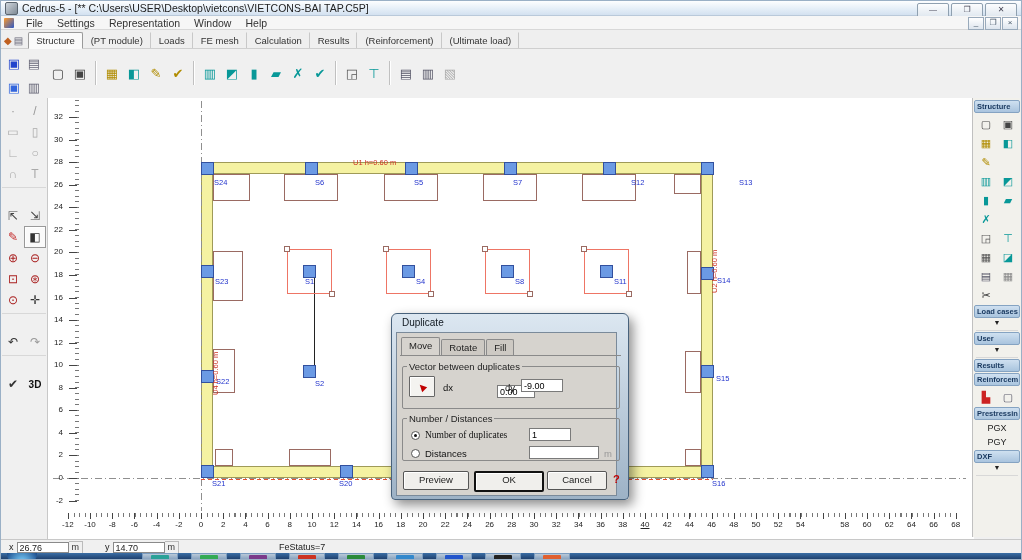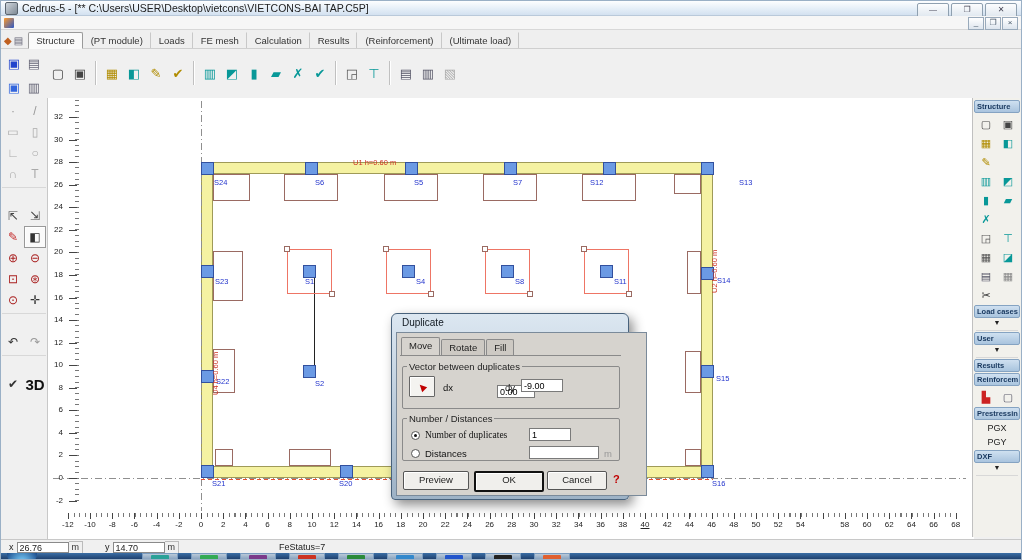--- a/index.html
+++ b/index.html
@@ -80,21 +80,21 @@
   #taskbar{position:absolute;left:0;top:552px;width:100%;height:8px;
     background:linear-gradient(#3a6ea5,#16325c);display:flex;align-items:flex-start;}
   .tb-btn{width:34px;height:8px;margin-right:13px;border:1px solid #7a9cc0;border-bottom:none;
     background:linear-gradient(#b9c9d9,#6d8db0);display:flex;justify-content:center;}
   .tb-ic{width:18px;height:6px;margin-top:1px;border-radius:1px;}
   
   #dlg{position:absolute;left:390px;top:312px;width:238px;height:187px;
     background:linear-gradient(#dce7f1,#9db2c6);border:1px solid #48627c;border-radius:6px 6px 4px 4px;
     box-shadow:4px 5px 12px rgba(0,0,0,.45);box-sizing:border-box;z-index:50;}
   .dlg-title{position:absolute;left:10px;top:3px;font-size:10px;color:#101820;}
-  .dlg-client{position:absolute;left:4px;top:18px;width:251px;height:164px;background:#d6d3ce;
+  .dlg-client{position:absolute;left:4px;top:18px;width:221px;height:164px;background:#d6d3ce;
     border:1px solid #7a8a9a;box-sizing:border-box;}
   .dtab{display:inline-block;font-size:9.5px;padding:2px 7px;border:1px solid #8a8a8a;border-bottom:none;
     background:#cdc9c3;margin-right:1px;border-radius:2px 2px 0 0;position:relative;top:2px;}
   .dtab.active{background:#d6d3ce;top:0;padding-bottom:4px;z-index:2;}
   #dlg-tabs{position:absolute;left:4px;top:4px;height:18px;}
   .tabline{position:absolute;left:3px;top:22px;width:221px;border-top:1px solid #8a8a8a;}
   .grp{position:absolute;border:1px solid #8a8a8a;border-radius:2px;margin:0;padding:0;}
   .grp legend{font-size:9.5px;padding:0 2px;margin-left:4px;}
   #grp1{left:5px;top:28px;width:216px;height:46px;}
   #grp2{left:5px;top:80px;width:216px;height:46px;}
@@ -122,20 +122,21 @@
     <span>Cedrus-5 - [** C:\Users\USER\Desktop\vietcons\VIETCONS-BAI TAP.C5P]</span>
     <span class="winbtns" id="winbtns">
         <div class="wbtn">—</div>
         <div class="wbtn">❐</div>
         <div class="wbtn">✕</div>
       </span>
   </div>
 
   <div id="menubar">
     <span class="menuicon"></span>
+    <span id="menu-items"><span class="menu-item">File</span><span class="menu-item">Settings</span><span class="menu-item">Representation</span><span class="menu-item">Window</span><span class="menu-item">Help</span></span>
     <span class="mdibtns" id="mdibtns">
         <div class="mbtn">_</div>
         <div class="mbtn">❐</div>
         <div class="mbtn">×</div>
       </span>
   </div>
 
   <div id="tabrow">
     <span id="quickbar"><span class="quickbtn" style="color: rgb(192, 96, 32);">◆</span><span class="quickbtn" style="color: rgb(102, 102, 119);">▤</span></span>
     <span id="module-tabs" style="display:flex;align-items:flex-end;margin-left:4px;">
@@ -200,21 +201,21 @@
       <div class="tool" style="color: rgb(170, 34, 34);">⊖</div>
       <div class="tool" style="color: rgb(170, 34, 34);">⊡</div>
       <div class="tool" style="color: rgb(170, 34, 34);">⊛</div>
       <div class="tool" style="color: rgb(170, 34, 34);">⊙</div>
       <div class="tool" style="color: rgb(51, 51, 51);">✛</div>
       <div class="palette-gap"></div>
       <div class="tool" style="color: rgb(51, 51, 51);">↶</div>
       <div class="tool" style="color: rgb(153, 153, 153);">↷</div>
       <div class="palette-gap"></div>
       <div class="tool" style="color: rgb(51, 51, 51);">✔</div>
-      <div class="tool" style="color: rgb(17, 17, 17); font-size: 15px; font-weight: bold;">3D</div>
+      <div class="tool" style="color: rgb(17, 17, 17); font-size: 10px; font-weight: bold;">3D</div>
     </div>
 
   <div id="canvas-clip">
     <div id="world">
         <div class="wall" style="left: 200px; top: 161px; width: 512px; height: 12px;"></div>
         <div class="wall" style="left: 200px; top: 465px; width: 512px; height: 12px;"></div>
         <div class="wall" style="left: 200px; top: 161px; width: 12px; height: 316px;"></div>
         <div class="wall" style="left: 700px; top: 161px; width: 12px; height: 316px;"></div>
         <div class="fp" style="left: 212px; top: 173px; width: 37px; height: 27px;"></div>
         <div class="fp" style="left: 283px; top: 173px; width: 54px; height: 27px;"></div>
@@ -235,21 +236,21 @@
         <div class="vline" style="left: 313px; top: 267px; height: 99px;"></div>
         <div class="col" style="left: 200px; top: 161px;"></div>
         <div class="slabel" style="left: 213px; top: 177px;">S24</div>
         <div class="col" style="left: 304px; top: 161px;"></div>
         <div class="slabel" style="left: 314px; top: 177px;">S6</div>
         <div class="col" style="left: 404px; top: 161px;"></div>
         <div class="slabel" style="left: 413px; top: 177px;">S5</div>
         <div class="col" style="left: 503px; top: 161px;"></div>
         <div class="slabel" style="left: 512px; top: 177px;">S7</div>
         <div class="col" style="left: 602px; top: 161px;"></div>
-        <div class="slabel" style="left: 589px; top: 177px;">S12</div>
+        <div class="slabel" style="left: 630px; top: 177px;">S12</div>
         <div class="col" style="left: 700px; top: 161px;"></div>
         <div class="slabel" style="left: 714px; top: 177px; padding-left: 24px;">S13</div>
         <div class="col" style="left: 200px; top: 264px;"></div>
         <div class="slabel" style="left: 214px; top: 276px;">S23</div>
         <div class="col" style="left: 200px; top: 369px;"></div>
         <div class="slabel" style="left: 215px; top: 376px;">S22</div>
         <div class="col" style="left: 200px; top: 464px;"></div>
         <div class="slabel" style="left: 211px; top: 478px;">S21</div>
         <div class="col" style="left: 700px; top: 266px;"></div>
         <div class="slabel" style="left: 716px; top: 275px;">S14</div>

